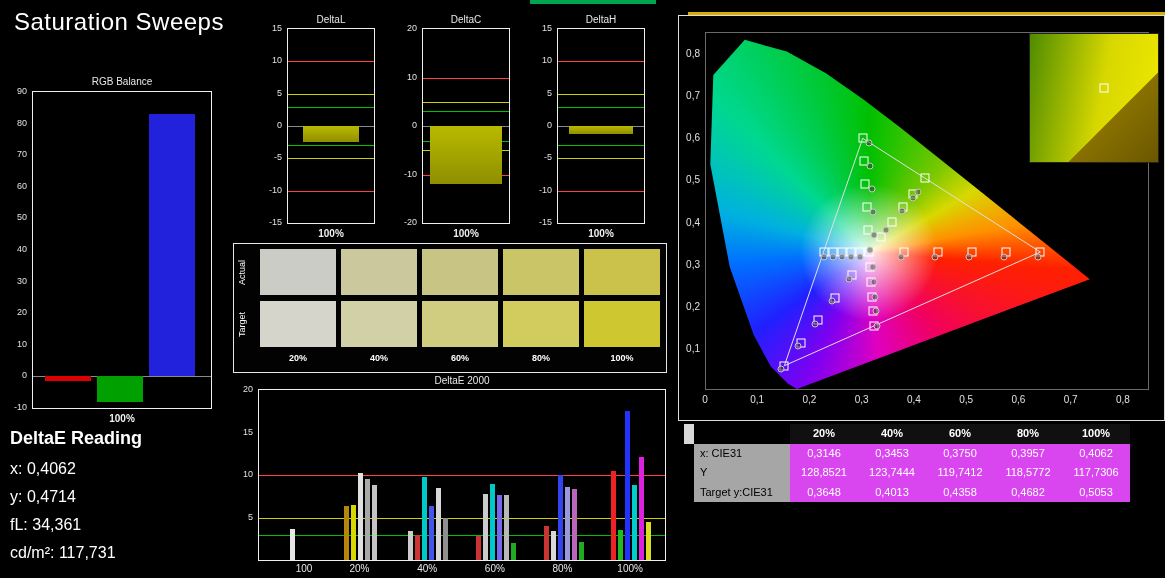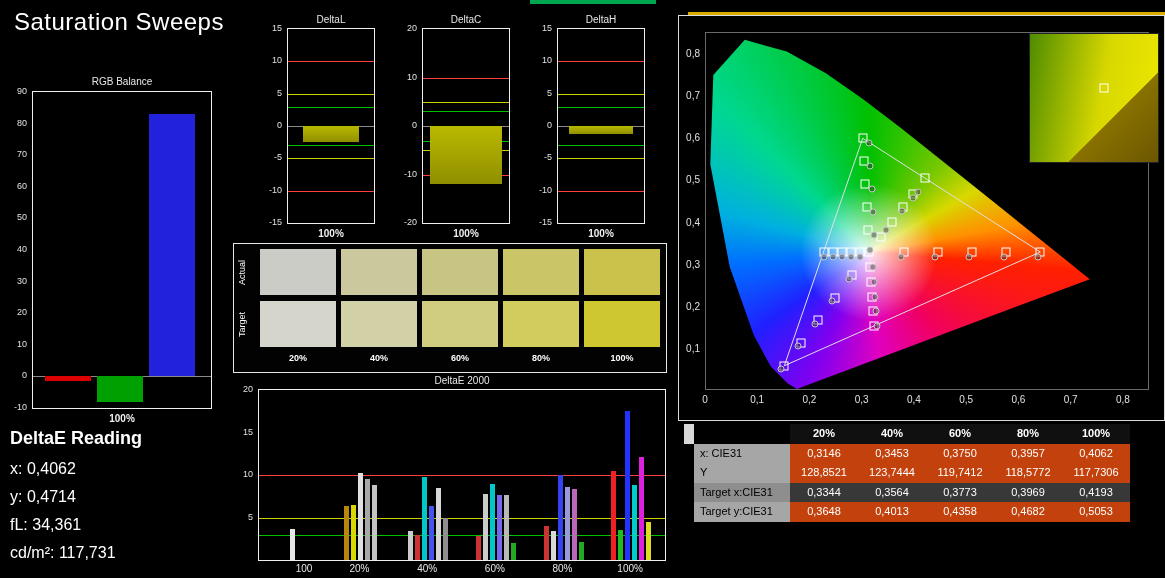--- a/index.html
+++ b/index.html
@@ -72,21 +72,21 @@
 
   .cie-table{position:absolute;left:684px;top:424px;width:446px;font-size:11px}
   .trow{display:grid;grid-template-columns:10px 96px repeat(5,1fr);height:19.5px;line-height:19.5px;border-bottom:1px solid #000}
   .corner{background:#000}
   .trow.header .corner{background:#d8d8d8}
   .trow.header{color:#fff;font-weight:bold}
   .hval{text-align:center;background:#101010}
   .hlabel{background:#000}
   .tlabel{padding-left:6px;color:#000;white-space:nowrap;overflow:hidden}
   .tval{text-align:center;color:#fff}
-  .row-a .tlabel{background:#a6a6a6}.row-a .tval{background:#c2410c}
+  .row-a .tlabel{background:#a6a6a6}.row-a .tval{background:#d946ef}
   .row-b .tlabel{background:#8e8e8e}.row-b .tval{background:#383838}
 </style>
 </head>
 <body>
 
 <div class="app">
   <div class="strip-green"></div>
   <div class="strip-yellow"></div>
   <h1 class="page-title">Saturation Sweeps</h1>
 
@@ -372,29 +372,20 @@
       </div>
       <div class="trow row-a">
         <div class="corner"></div>
         <div class="tlabel">Y</div>
         <div class="tval">128,8521</div>
         <div class="tval">123,7444</div>
         <div class="tval">119,7412</div>
         <div class="tval">118,5772</div>
         <div class="tval">117,7306</div>
       </div>
-      <div class="trow row-b">
-        <div class="corner"></div>
-        <div class="tlabel">Target x:CIE31</div>
-        <div class="tval">0,3344</div>
-        <div class="tval">0,3564</div>
-        <div class="tval">0,3773</div>
-        <div class="tval">0,3969</div>
-        <div class="tval">0,4193</div>
-      </div>
       <div class="trow row-a">
         <div class="corner"></div>
         <div class="tlabel">Target y:CIE31</div>
         <div class="tval">0,3648</div>
         <div class="tval">0,4013</div>
         <div class="tval">0,4358</div>
         <div class="tval">0,4682</div>
         <div class="tval">0,5053</div>
       </div>
     </div>

